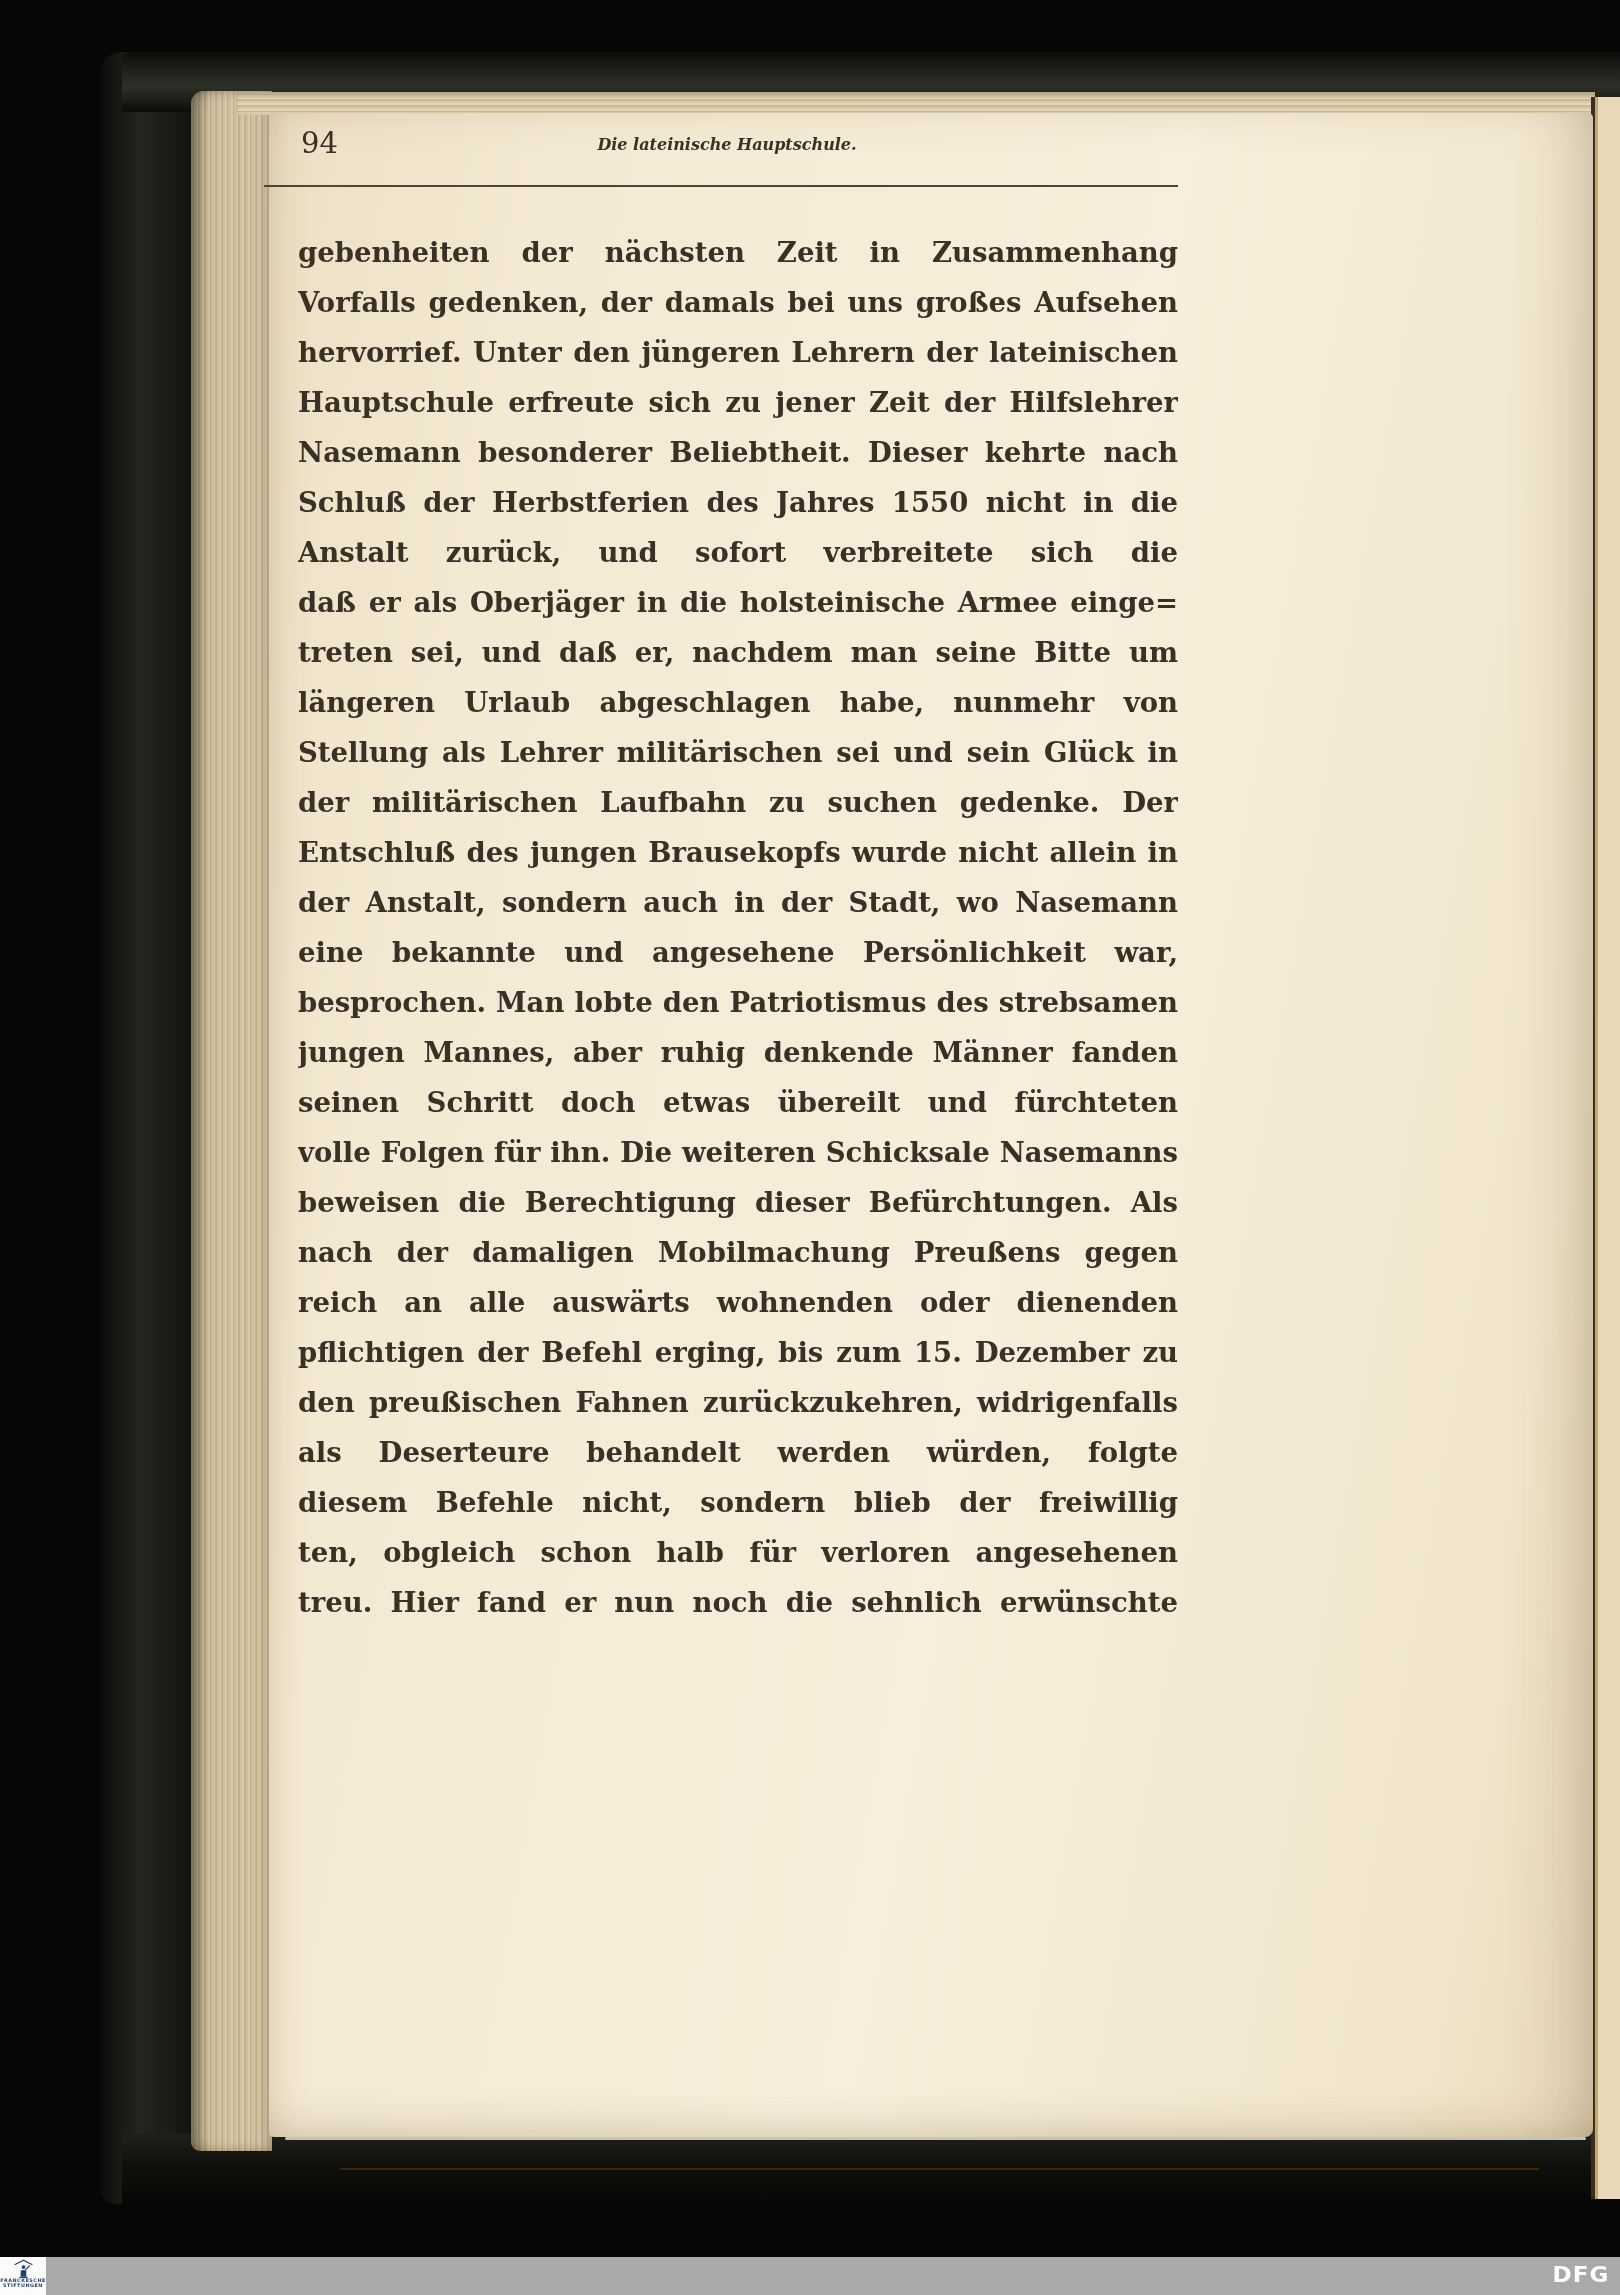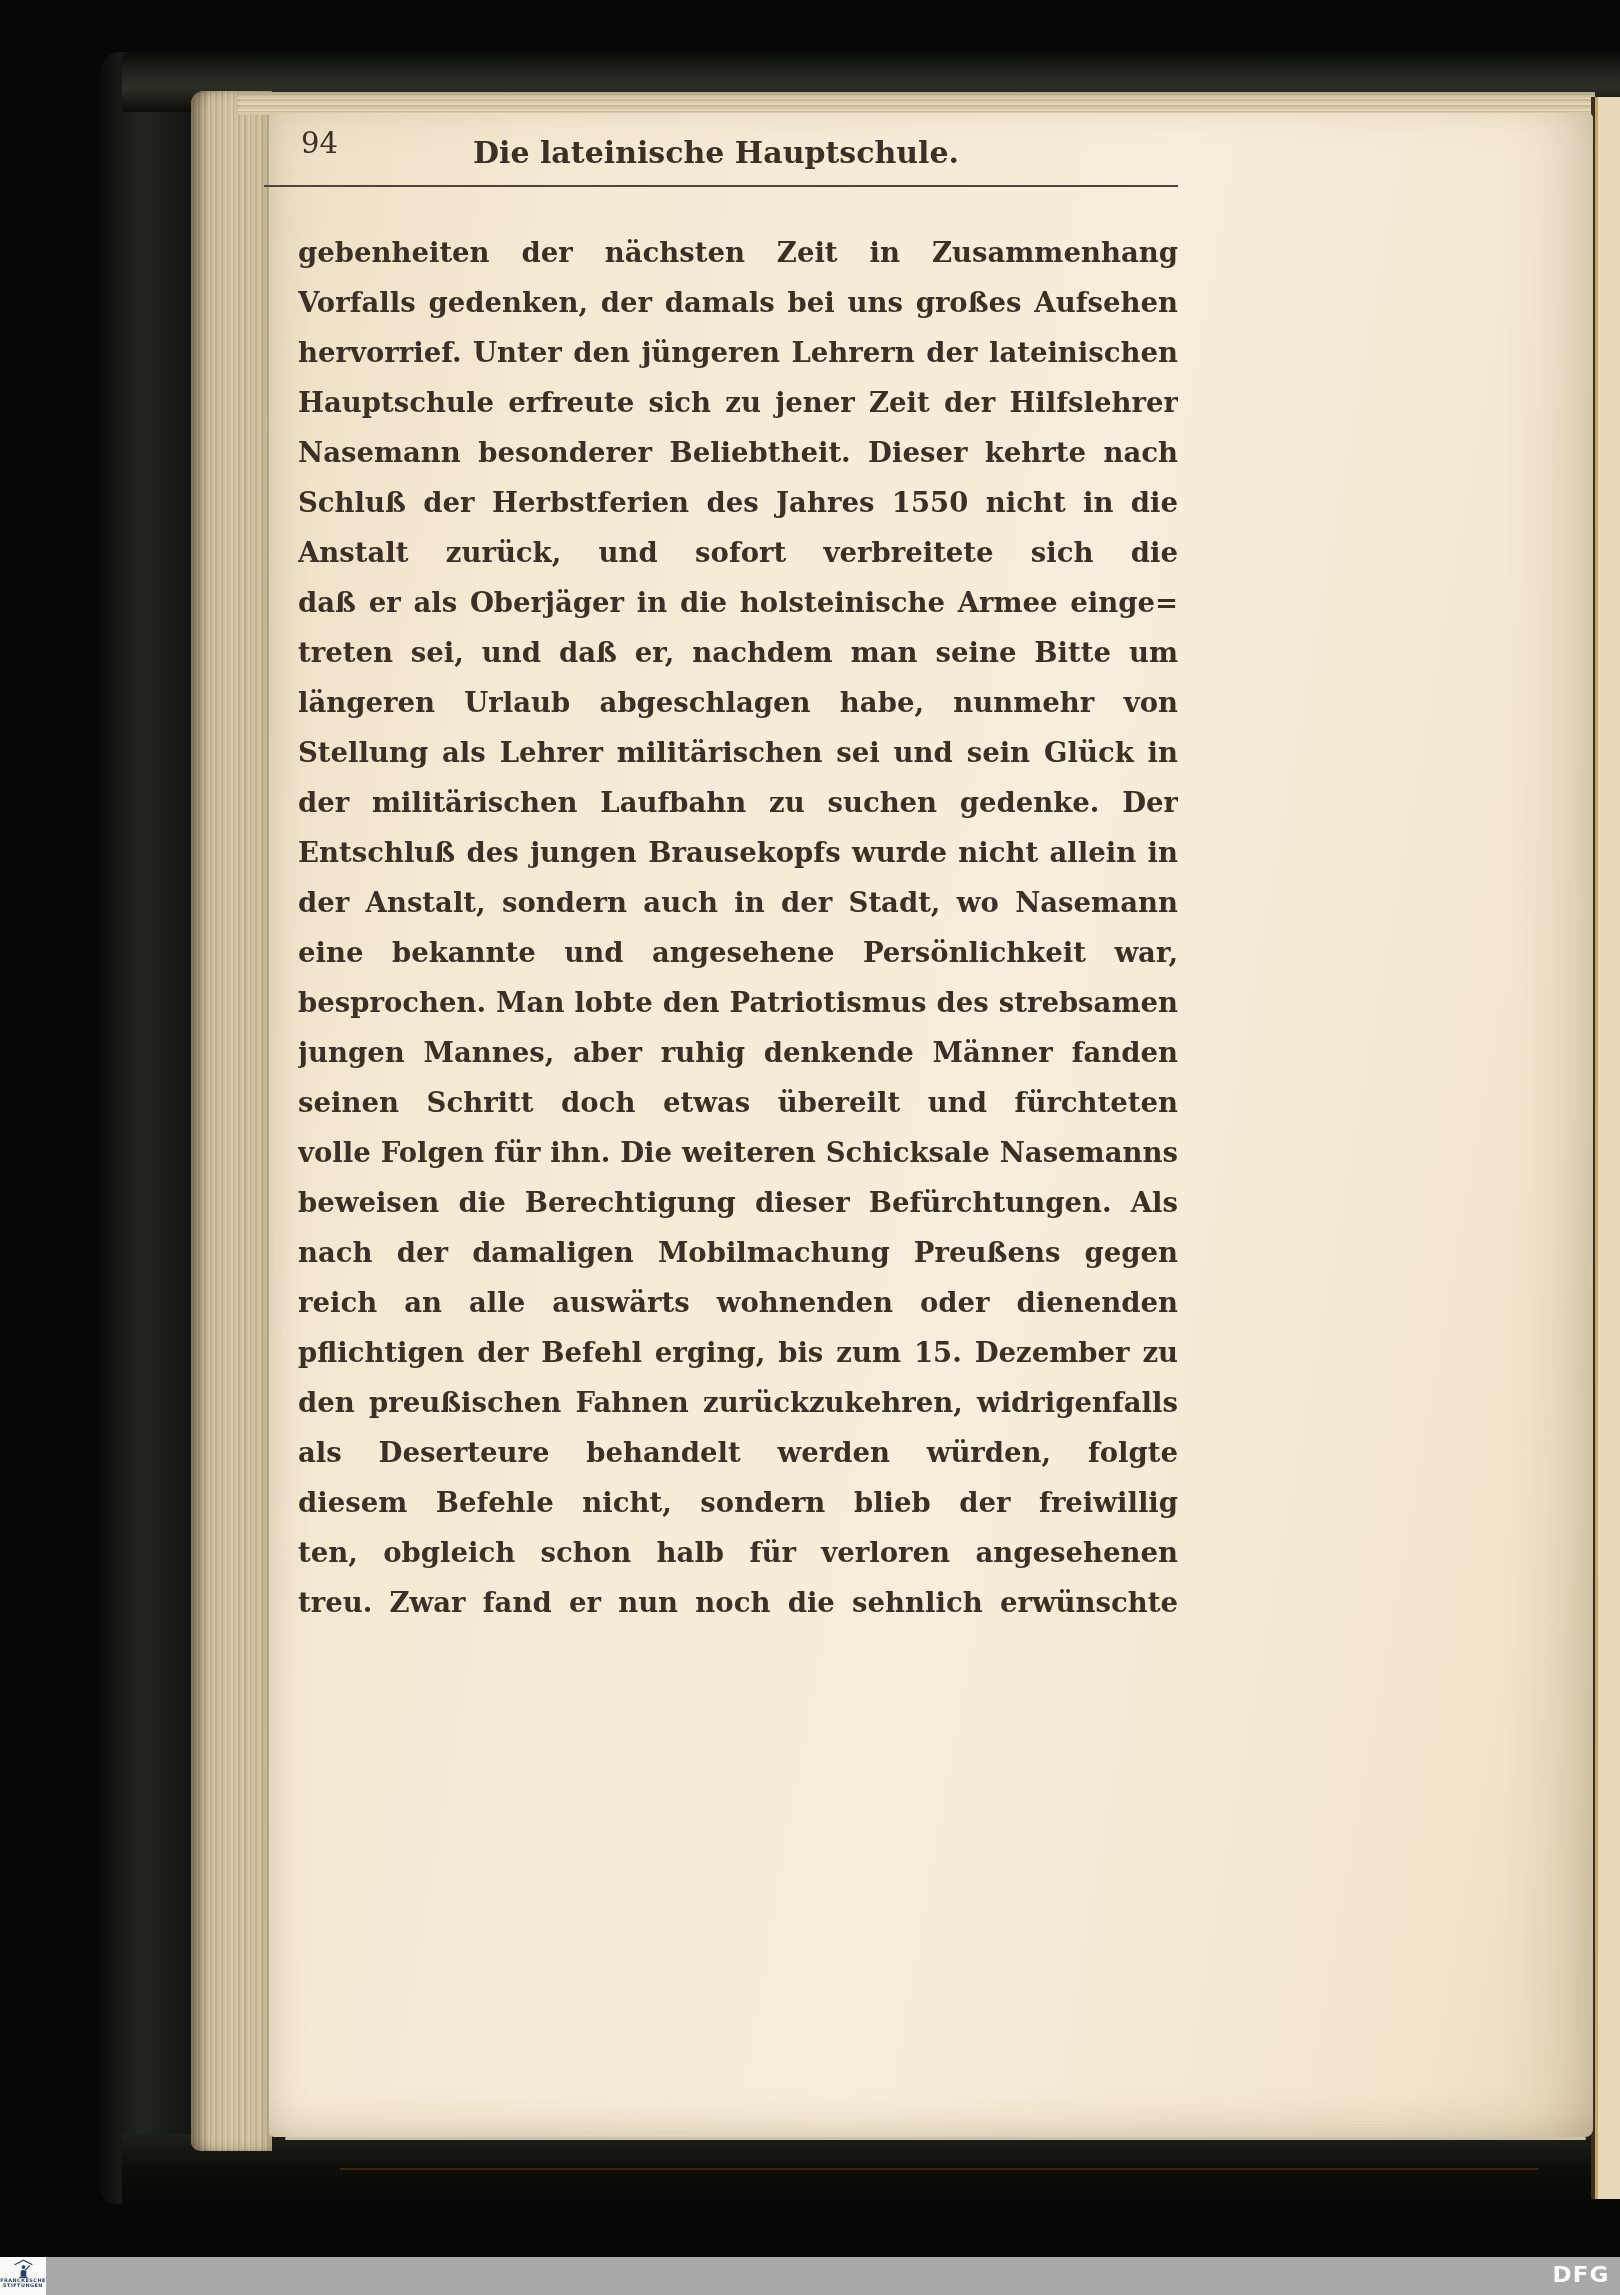--- a/index.html
+++ b/index.html
@@ -36,22 +36,22 @@
     background:linear-gradient(100deg,#ecdfc4 0%,#f4e9d3 18%,#f7eedb 55%,#f1e5cc 88%,#e9dabc 100%);
     box-shadow:inset -49px 0 73px -41px rgba(90,65,30,.30),
                inset 24px 0 41px -24px rgba(110,85,45,.22),
                inset 0 -32px 49px -32px rgba(100,75,40,.18);
     border-radius:3.2px 4.9px 8px 4.9px;}
   .page-bottom-highlight{position:absolute;left:285px;top:2137px;width:1301px;height:3.2px;
     background:#ddd5c3;border-radius:1.6px;opacity:.9;}
 
   
   .page-number{position:absolute;left:261px;top:126px;font-size:29px;color:var(--ink);padding-left:40px;}
-  .running-header{position:absolute;left:408px;top:135px;width:616px;text-align:center;
-    font-size:30px;font-weight:bold;color:var(--ink);}
+  .running-header{position:absolute;left:419px;top:135px;width:616px;text-align:center;
+    font-size:16px;font-weight:bold;color:var(--ink);font-style:italic;}
   .header-rule{position:absolute;left:264px;top:185px;width:914px;height:1.6px;
     background:#50443a;}
 
   
   .text-block{position:absolute;left:298px;top:227px;width:880px;
     font-size:27.5px;font-weight:bold;line-height:50px;color:var(--ink);}
   .tline{text-align:justify;text-align-last:justify;text-justify:inter-word;
     height:50px;overflow:hidden;white-space:normal;}
   .tline.first{text-indent:49px;}
 
@@ -109,21 +109,21 @@
       <div class="tline">seinen Schritt doch etwas übereilt und fürchteten unheil=</div>
       <div class="tline">volle Folgen für ihn.  Die weiteren Schicksale Nasemanns</div>
       <div class="tline">beweisen die Berechtigung dieser Befürchtungen.  Als</div>
       <div class="tline">nach der damaligen Mobilmachung Preußens gegen Öst=</div>
       <div class="tline">reich an alle auswärts wohnenden oder dienenden Militär=</div>
       <div class="tline">pflichtigen der Befehl erging, bis zum 15. Dezember zu</div>
       <div class="tline">den preußischen Fahnen zurückzukehren, widrigenfalls sie</div>
       <div class="tline">als Deserteure behandelt werden würden, folgte Nasemann</div>
       <div class="tline">diesem Befehle nicht, sondern blieb der freiwillig gewähl=</div>
       <div class="tline">ten, obgleich schon halb für verloren angesehenen Sache</div>
-      <div class="tline">treu.  Zwar fand er nun noch die sehnlich erwünschte</div>
+      <div class="tline">treu.  Hier fand er nun noch die sehnlich erwünschte</div>
     </div>
 
   <div class="footer-bar"></div>
   <div class="logo-box">
     <span style="line-height:0;">
       <svg width="21" height="19.4" viewBox="0 0 26 24">
         <path d="M2 7 L13 1.5 L24 7" fill="none" stroke="#25406e" stroke-width="1.4"></path>
         <circle cx="13" cy="10" r="2.3" fill="#25406e"></circle>
         <path d="M9.5 22 L9.5 14.5 Q13 12.6 16.5 14.5 L16.5 22 Z" fill="#25406e"></path>
         <path d="M15.5 13.5 L20.5 8.5" stroke="#25406e" stroke-width="1.6" stroke-linecap="round"></path>

